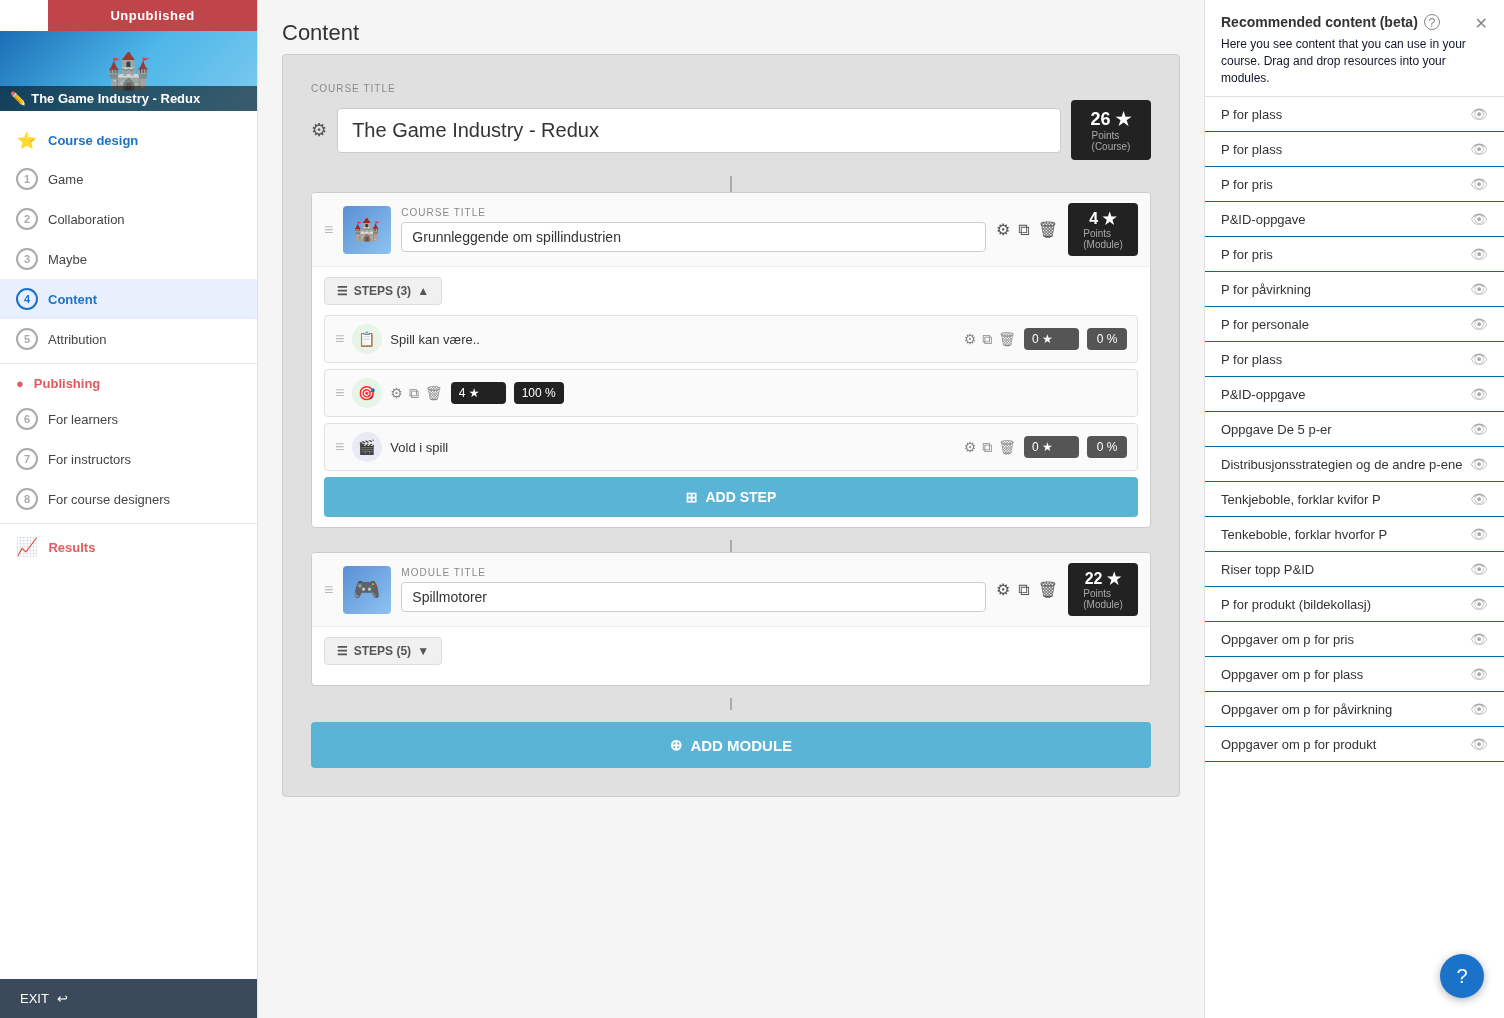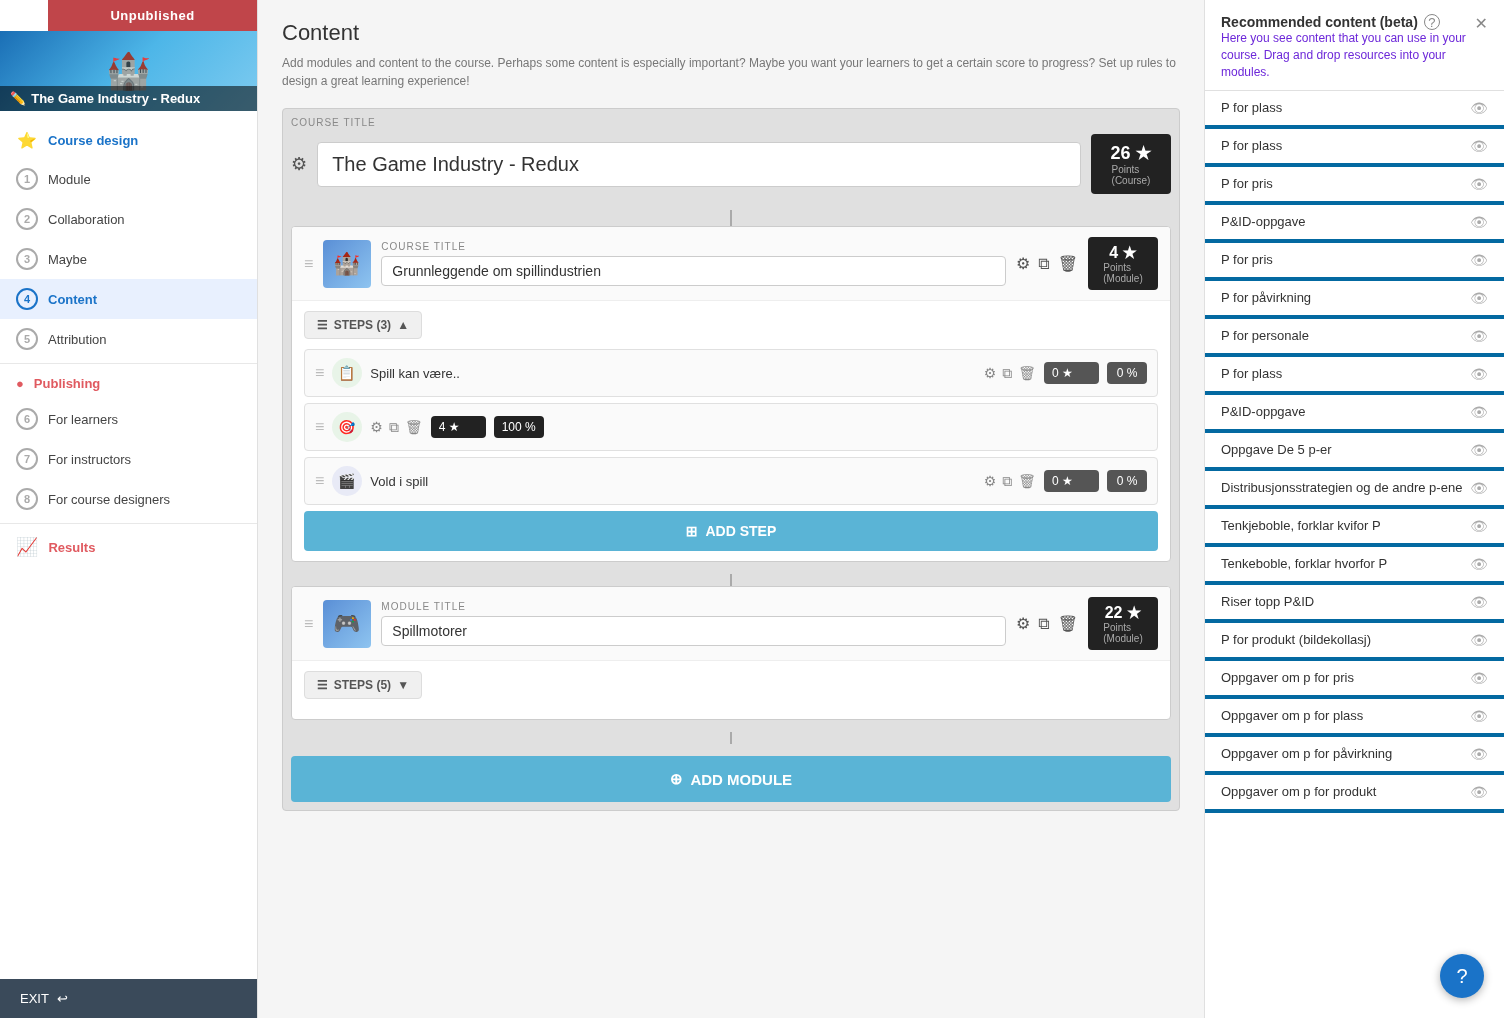--- a/index.html
+++ b/index.html
@@ -126,21 +126,21 @@
       color: #777;
       margin-bottom: 18px;
       line-height: 1.5;
     }
 
     
     .course-builder {
       background: #e0e0e0;
       border: 1px solid #ccc;
       border-radius: 4px;
-      padding: 8px;
+      padding: 28px;
       position: relative;
     }
     .course-title-section {
       margin-bottom: 16px;
     }
     .course-title-label {
       font-size: 10px;
       color: #888;
       letter-spacing: 1px;
       text-transform: uppercase;
@@ -268,41 +268,41 @@
       height: 100%;
     }
     .panel-header {
       padding: 14px 16px 10px;
       border-bottom: 1px solid #e0e0e0;
       display: flex;
       align-items: flex-start;
       justify-content: space-between;
     }
     .panel-title { font-size: 14px; font-weight: 600; color: #333; }
-    .panel-subtitle { font-size: 12px; color: #6d28d9; line-height: 1.4; }
+    .panel-subtitle { font-size: 12px; color: #0f172a; margin-top: 6px; line-height: 1.4; }
     .close-btn { color: #888; cursor: pointer; font-size: 16px; }
     .panel-search {
       padding: 10px 14px;
       border-bottom: 1px solid #e8e8e8;
     }
     .panel-search-input {
       width: 100%;
       border: 1px solid #ccc;
       border-radius: 4px;
       padding: 7px 10px;
       font-size: 13px;
       background: #fafafa;
     }
     .panel-list { flex: 1; overflow-y: auto; }
     .panel-item {
       display: flex;
-      align-items: flex-start;
+      align-items: flex-end;
       justify-content: space-between;
       padding: 9px 16px;
-      border-bottom: 4px solid #0369a1;
+      border-bottom: 1px solid #0369a1;
       cursor: pointer;
     }
     .panel-item-name { font-size: 13px; color: #333; }
     .panel-item-eye { color: #aaa; font-size: 14px; }
 
     .fab-btn {
       position: fixed;
       bottom: 20px; right: 20px;
       width: 44px; height: 44px;
       background: #1a73c8;
@@ -330,21 +330,21 @@
 
   <nav class="sidebar-nav">
 
     <div class="nav-section-header">
       <span class="icon-star">⭐</span>
       <span>Course design</span>
     </div>
 
     <div class="nav-item">
       <span class="num-circle">1</span>
-      <span>Module</span>
+      <span>Game</span>
     </div>
     <div class="nav-item">
       <span class="num-circle">2</span>
       <span>Collaboration</span>
     </div>
     <div class="nav-item">
       <span class="num-circle">3</span>
       <span>Maybe</span>
     </div>
     <div class="nav-item active">
@@ -385,21 +385,20 @@
 
   <div class="sidebar-footer">
     <span>EXIT</span>
     <span>↩</span>
   </div>
 </div>
 
 <div class="main-content">
   <div class="content-area">
     <h1 class="page-title">Content</h1>
-    <p class="page-desc">Add modules and content to the course. Perhaps some content is especially important? Maybe you want your learners to get a certain score to progress? Set up rules to design a great learning experience!</p>
 
     <div class="course-builder">
 
       <div class="course-title-section">
         <div class="course-title-label">COURSE TITLE</div>
         <div class="course-title-row">
           <span class="settings-icon">⚙</span>
           <input class="course-title-input" type="text" value="The Game Industry - Redux" style="">
           <div class="points-badge">
             <span class="pts-val">26 ★</span>

